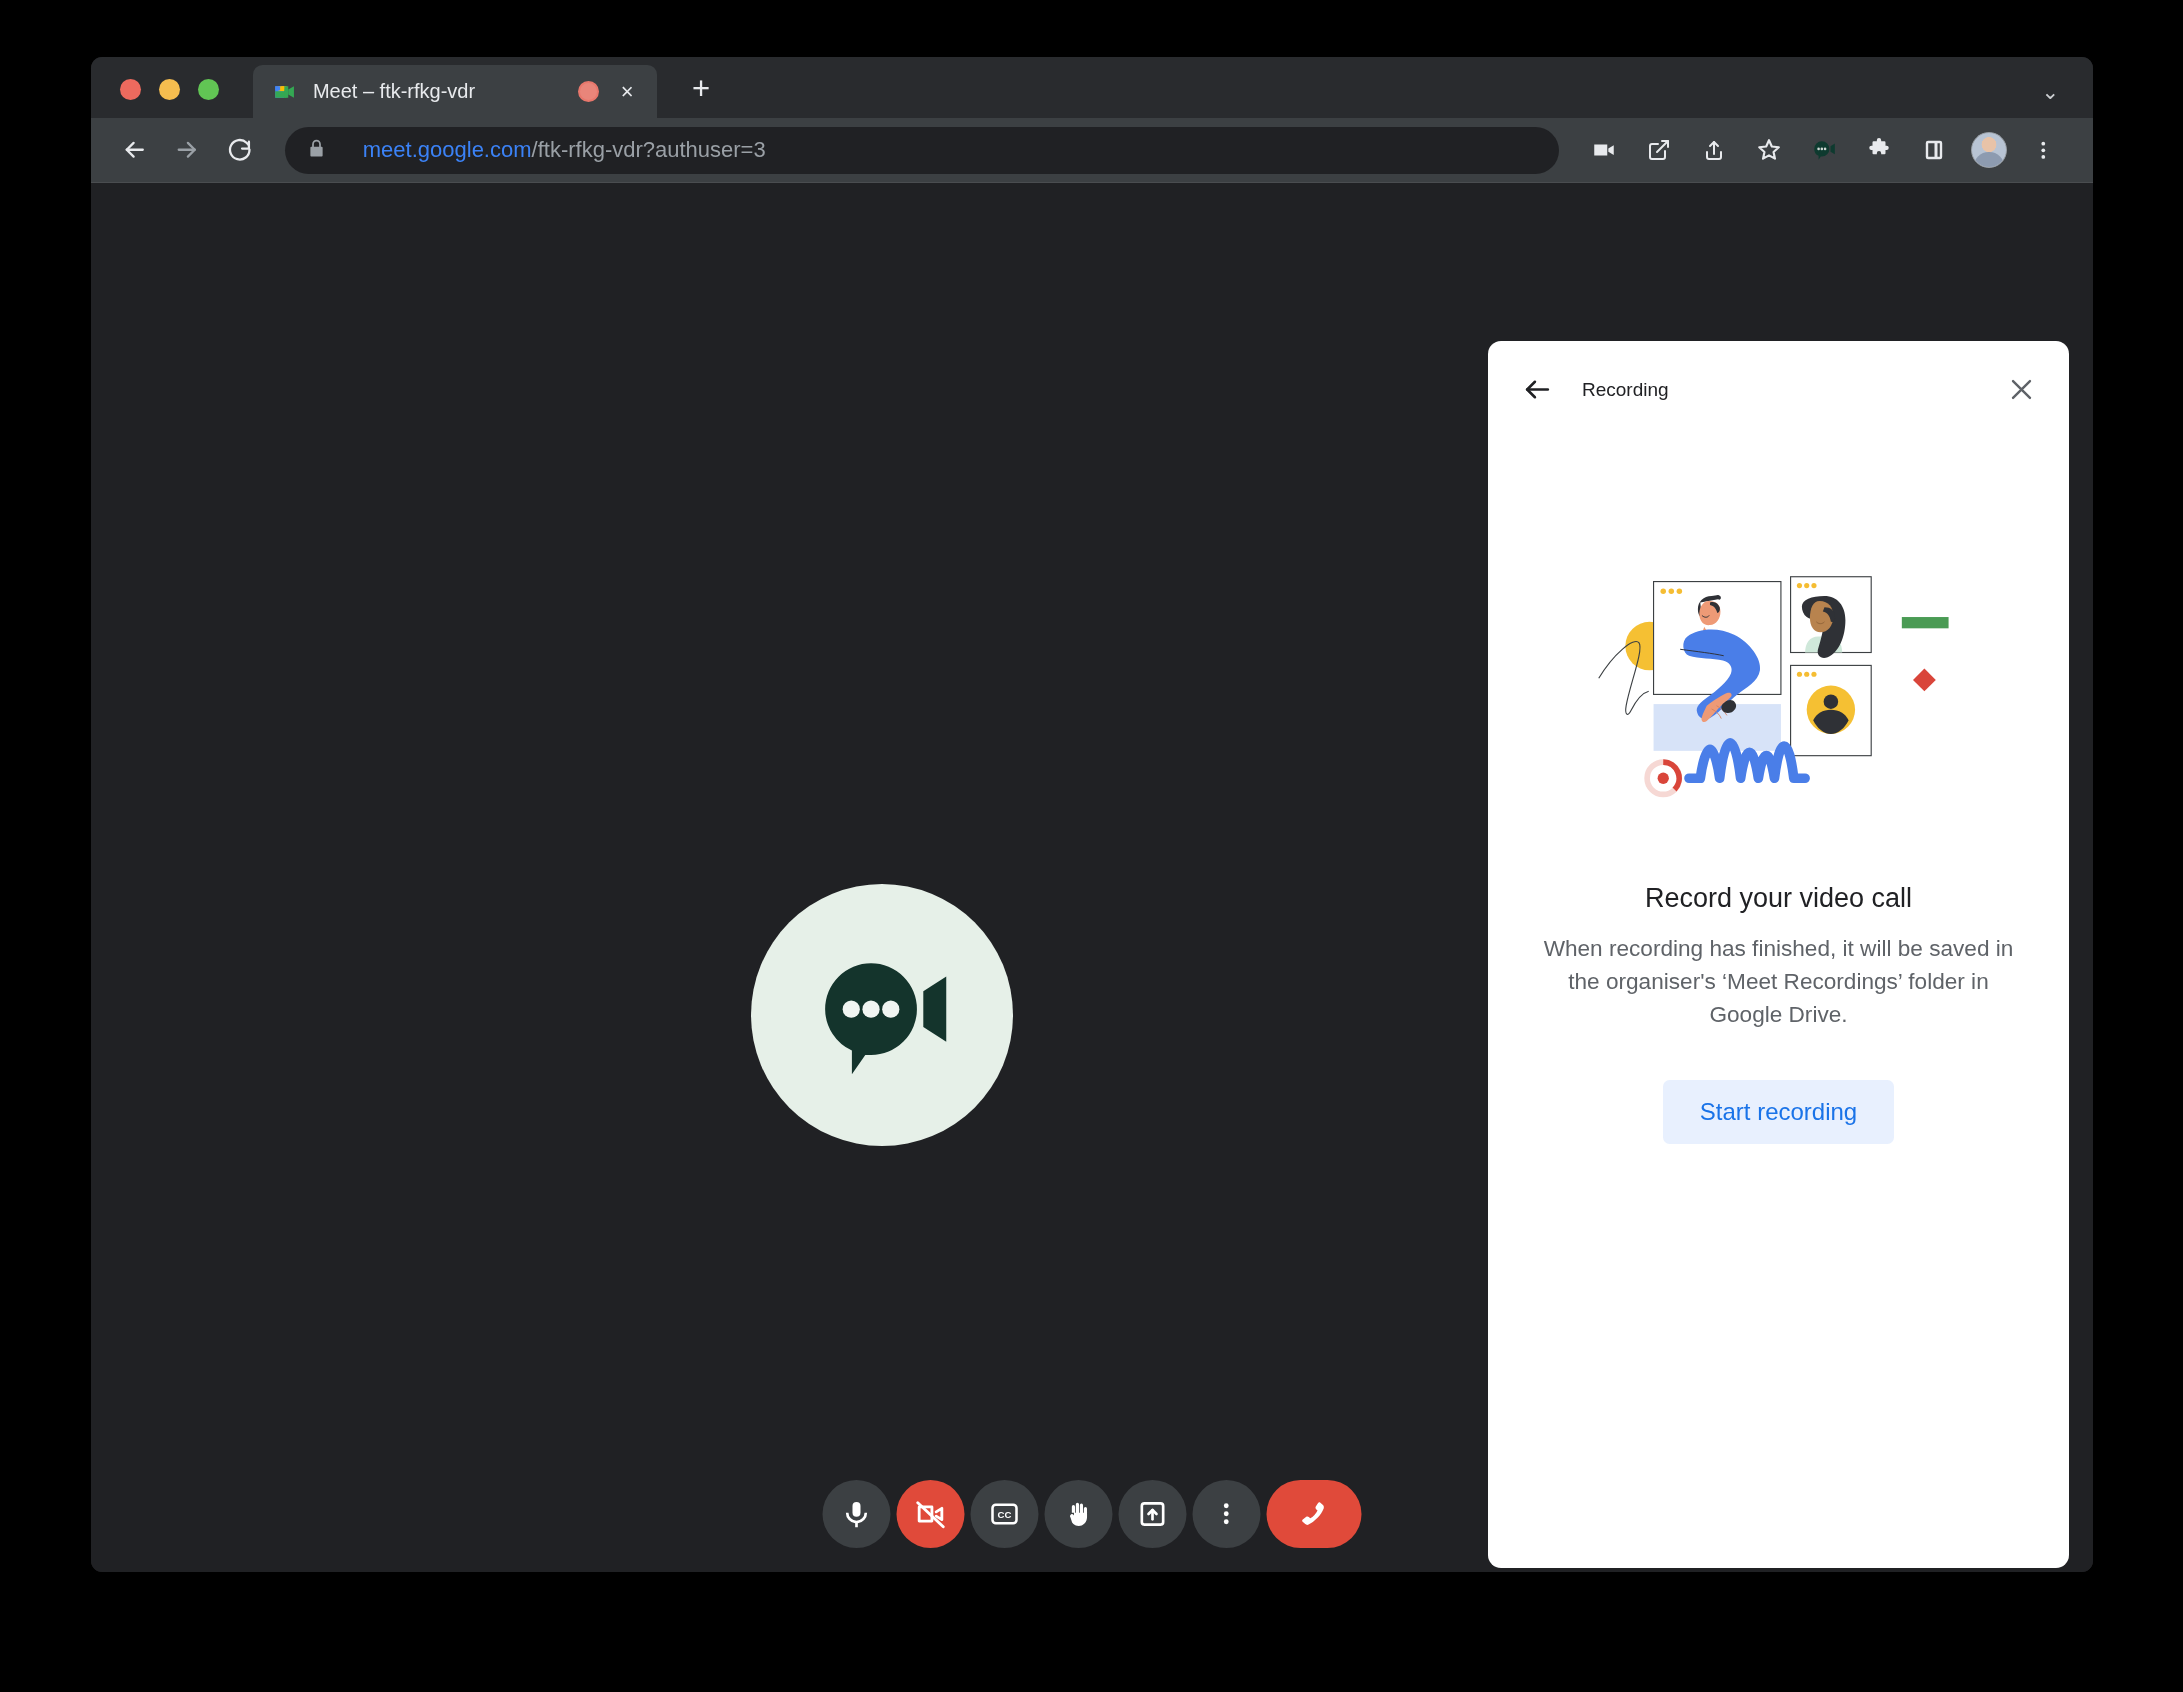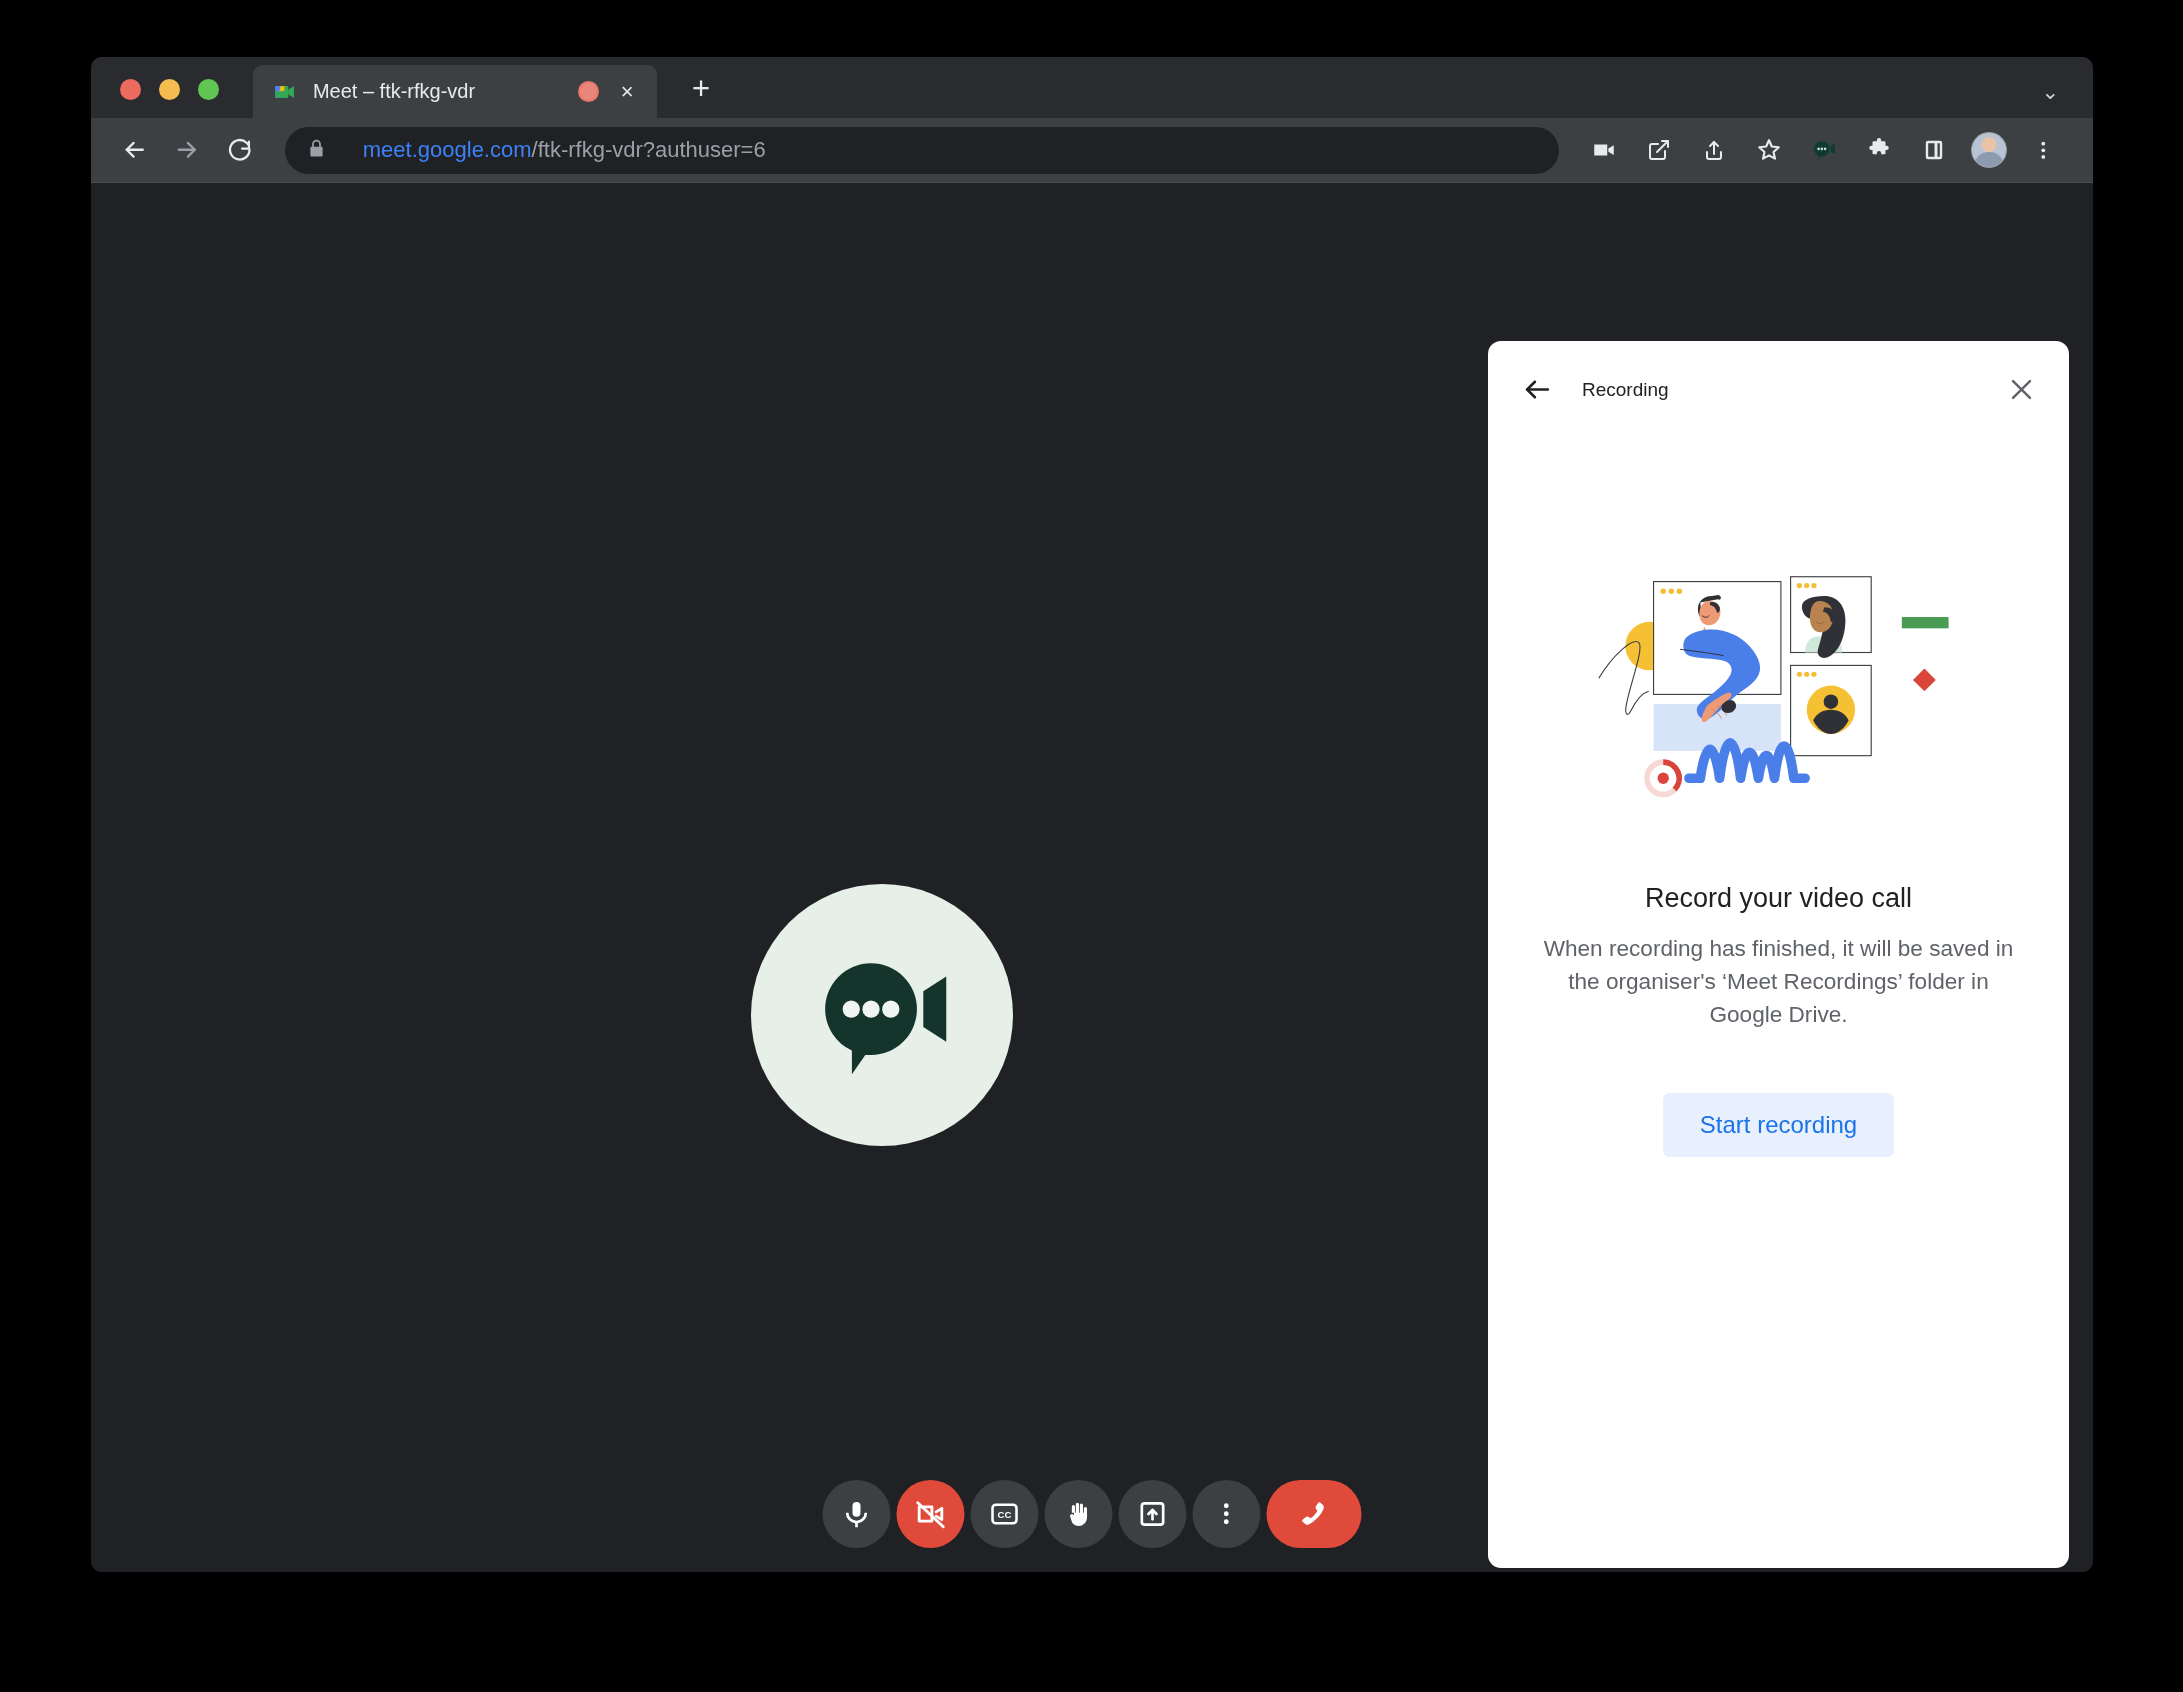--- a/index.html
+++ b/index.html
@@ -193,21 +193,21 @@
   }
   .illus { width: 379px; height: 266px; margin-top: 105px; }
   .panel-h2 {
     margin-top: 58px; font-size: 27px; color: #202124; text-align: center;
   }
   .panel-p {
     margin-top: 19px; font-size: 22.6px; line-height: 1.45;
     color: #5f6368; text-align: center; max-width: 484px;
   }
   .start-btn {
-    margin-top: 62px;
+    margin-top: 49px;
     background: #e8f0fe; color: #1a73e8;
     border: none; border-radius: 6.5px;
     padding: 18px 37px;
     font-size: 24px; font-family: inherit;
   }
 </style>
 </head>
 <body>
 
 <div class="window">
@@ -259,21 +259,21 @@
           <path d="M20.5 12a8.5 8.5 0 11-2.6-6.1L20 8"></path>
         </svg>
     </div>
 
     <div class="omnibox">
       <span>
         <svg width="21" height="21" viewBox="0 0 24 24" fill="#9aa0a6">
             <path d="M12 2a5 5 0 00-5 5v3H6a1 1 0 00-1 1v9a1 1 0 001 1h12a1 1 0 001-1v-9a1 1 0 00-1-1h-1V7a5 5 0 00-5-5zm-3 8V7a3 3 0 016 0v3H9z"></path>
           </svg>
       </span>
-      <span class="url"><span class="host">meet.google.com</span><span>/ftk-rfkg-vdr?authuser=6</span></span>
+      <span class="url"><span class="host">meet.google.com</span><span>/ftk-rfkg-vdr?authuser=3</span></span>
     </div>
 
     <div class="tb-icons">
       <div class="tb-icon">
         <svg width="26" height="26" viewBox="0 0 24 24" fill="currentColor">
             <path d="M3 7h12v10H3z" rx="2"></path>
             <path d="M16 10.5l5-3v9l-5-3z"></path>
           </svg>
       </div>
       <div class="tb-icon">

